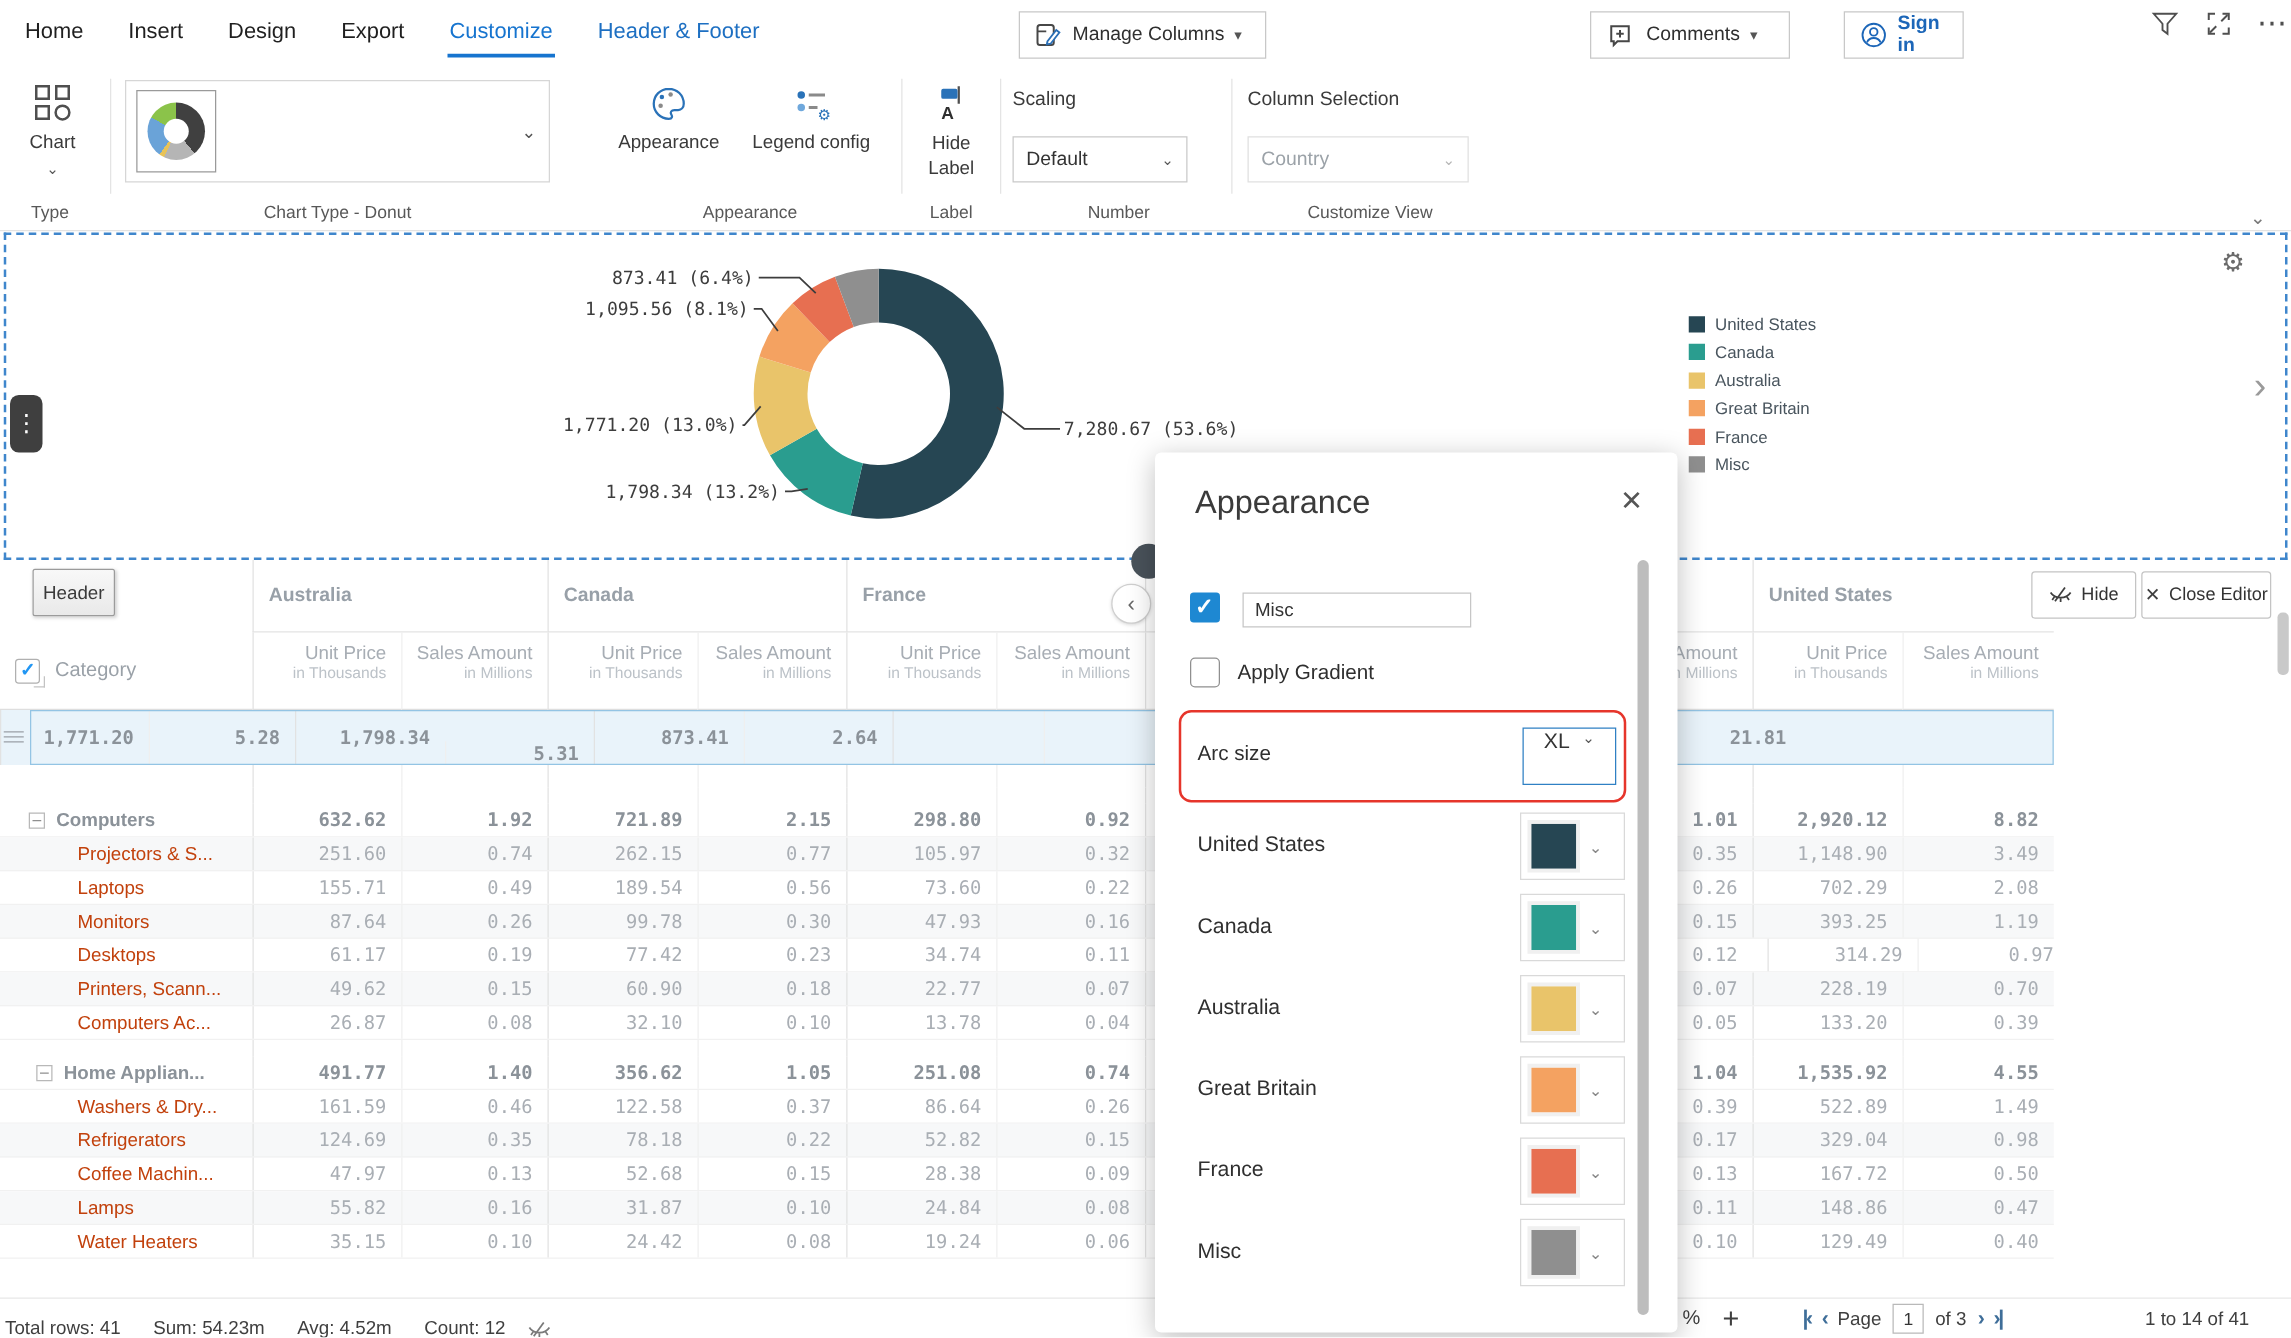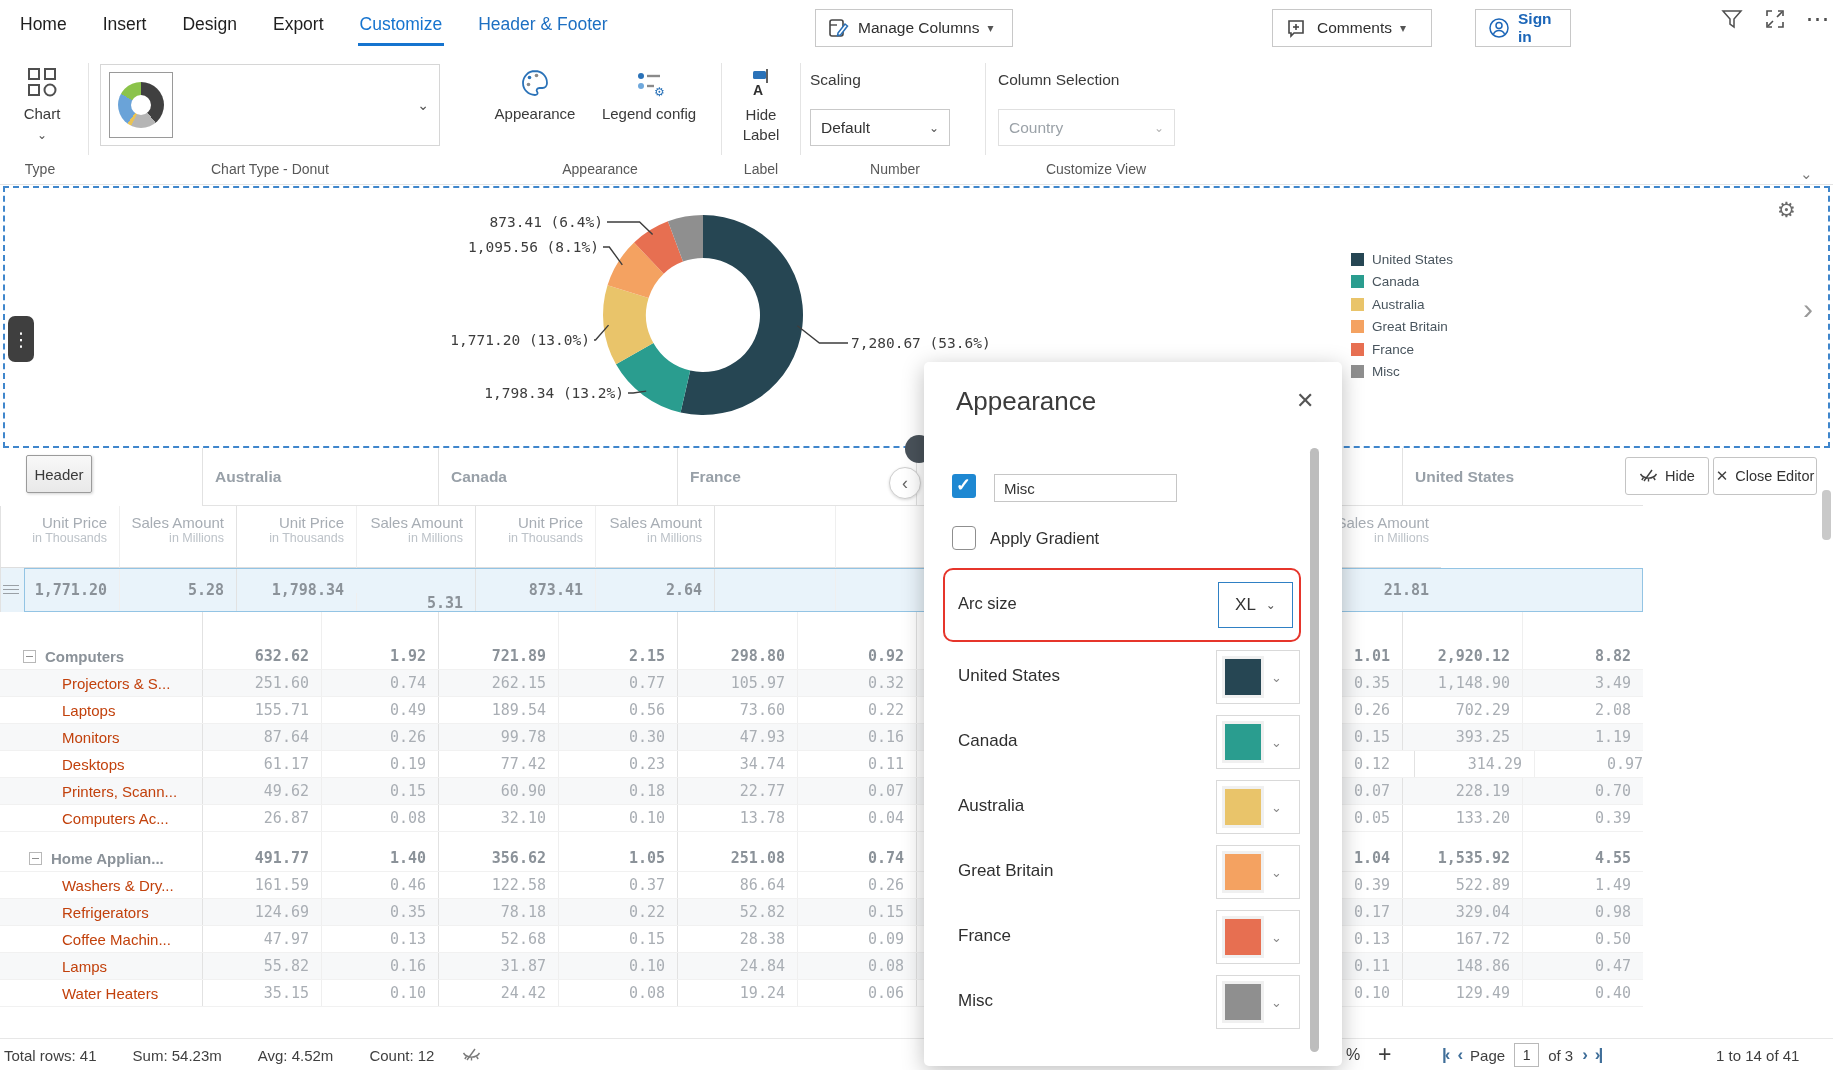--- a/index.html
+++ b/index.html
@@ -81,30 +81,30 @@
   .dlg-close{position:absolute;left:372px;top:26px;font-size:22px;color:#555;cursor:pointer;}
   .cb{position:absolute;width:24px;height:24px;border-radius:3px;cursor:pointer;}
   .cb.checked{background:#1e88d2;}
   .cb.checked::before{content:"\2713";position:absolute;left:4px;top:0px;color:#fff;font-size:18px;font-weight:bold;}
   .cb.unchecked{border:1.5px solid #8f8f8f;background:#fff;border-radius:4px;}
   .dlg-input{position:absolute;left:70px;top:112px;width:183px;height:28px;border:1px solid #c6c6c6;
              padding:0 9px;font-size:15px;color:#333;font-family:"Liberation Sans",sans-serif;}
   .dlg-lbl{position:absolute;font-size:16.5px;color:#2f2f2f;}
   .red-hl{position:absolute;left:19px;top:206px;width:358px;height:74px;border:2.5px solid #e6352b;border-radius:10px;pointer-events:none;}
   .xl-select{position:absolute;left:294px;top:220px;width:75px;height:46px;border:1px solid #2f80c4;background:#fff;
-             display:flex;align-items:center;justify-content:center;gap:10px;font-size:17px;color:#333;cursor:pointer;}
+             display:flex;align-items:flex-start;justify-content:center;gap:10px;font-size:17px;color:#333;cursor:pointer;}
   .clr-row-lbl{position:absolute;left:34px;font-size:17px;color:#2f2f2f;font-weight:500;}
   .clr-ctrl{position:absolute;left:292px;width:84px;height:54px;border:1px solid #d9d9d9;background:#fff;
             display:flex;align-items:center;cursor:pointer;}
   .clr-sw{width:36px;height:36px;margin-left:8px;outline:3px solid #f0f0f0;}
   .clr-chev{margin-left:10px;color:#888;font-size:13px;}
   .dlg-scroll{position:absolute;left:386px;top:86px;width:9px;height:604px;background:#bdbdbd;border-radius:5px;}
   
   .statusbar{position:absolute;left:0;top:1038px;width:100%;height:32px;border-top:1px solid #e7e7e7;background:#fff;z-index:2;}
-  .sb-left{position:absolute;left:4px;top:0;height:32px;display:flex;align-items:center;gap:36px;font-size:15px;color:#3f3f3f;}
+  .sb-left{position:absolute;left:4px;top:0;height:32px;display:flex;align-items:flex-end;gap:26px;font-size:15px;color:#3f3f3f;}
   .sb-item{white-space:nowrap;}
   .pager{position:absolute;left:1442px;top:0;height:32px;display:flex;align-items:center;gap:9px;font-size:15px;color:#3f3f3f;}
   .pgi{font-size:17px;color:#3f6e99;font-weight:bold;cursor:pointer;letter-spacing:-2px;}
   .pg-input{width:25px;height:24px;border:1px solid #b9b9b9;text-align:center;font-size:14px;color:#333;padding:0;}
   svg{display:block;}
 </style>
 </head>
 <body>
 
 <div class="page">
@@ -310,20 +310,24 @@
       <div class="g-row" style="height: 58px;">
         <div class="g-cell " style="width: 202px;"></div>
         <div class="g-cell grp-cell bl-group" style="width: 236px;">Australia</div>
         <div class="g-cell grp-cell bl-group" style="width: 239px;">Canada</div>
         <div class="g-cell grp-cell bl-group" style="width: 239px;">France</div>
         <div class="g-cell grp-cell bl-group" style="width: 243px;"></div>
         <div class="g-cell grp-cell bl-group" style="width: 243px;"></div>
         <div class="g-cell grp-cell bl-group" style="width: 241px;">United States</div>
       </div>
       <div class="g-row" style="height: 62px;">
+        <div class="g-cell sub-cell" style="width: 202px; text-align: left; padding: 0px 0px 0px 12px; display: flex; align-items: center; gap: 12px;">
+          <span class="chk-ic"></span>
+          <span style="font-size: 16px; color: rgb(154, 161, 168);">Category</span>
+        </div>
         <div class="g-cell sub-cell bl-group" style="width: 119px;">
           <div class="sub-m">Unit Price</div>
           <div class="sub-s">in Thousands</div>
         </div>
         <div class="g-cell sub-cell bl-col" style="width: 117px;">
           <div class="sub-m">Sales Amount</div>
           <div class="sub-s">in Millions</div>
         </div>
         <div class="g-cell sub-cell bl-group" style="width: 120px;">
           <div class="sub-m">Unit Price</div>

